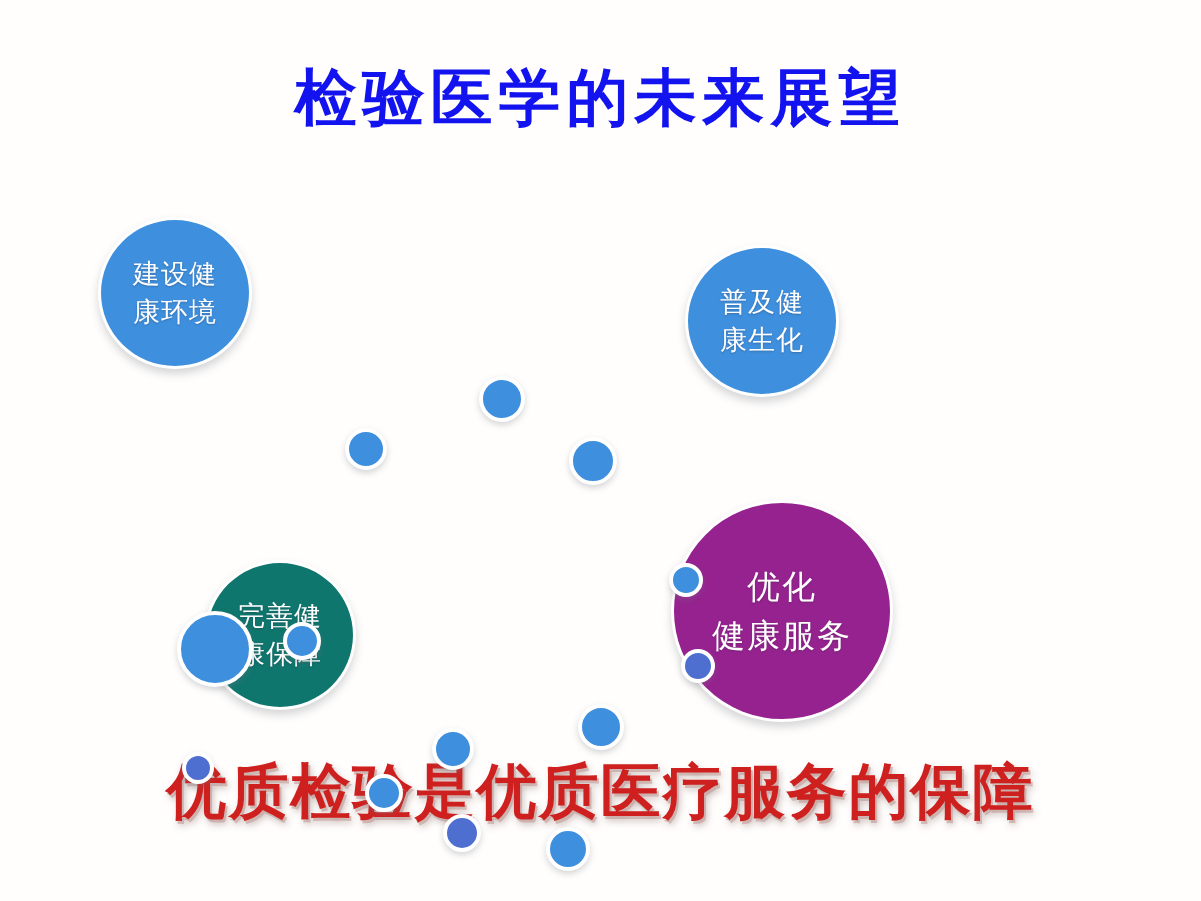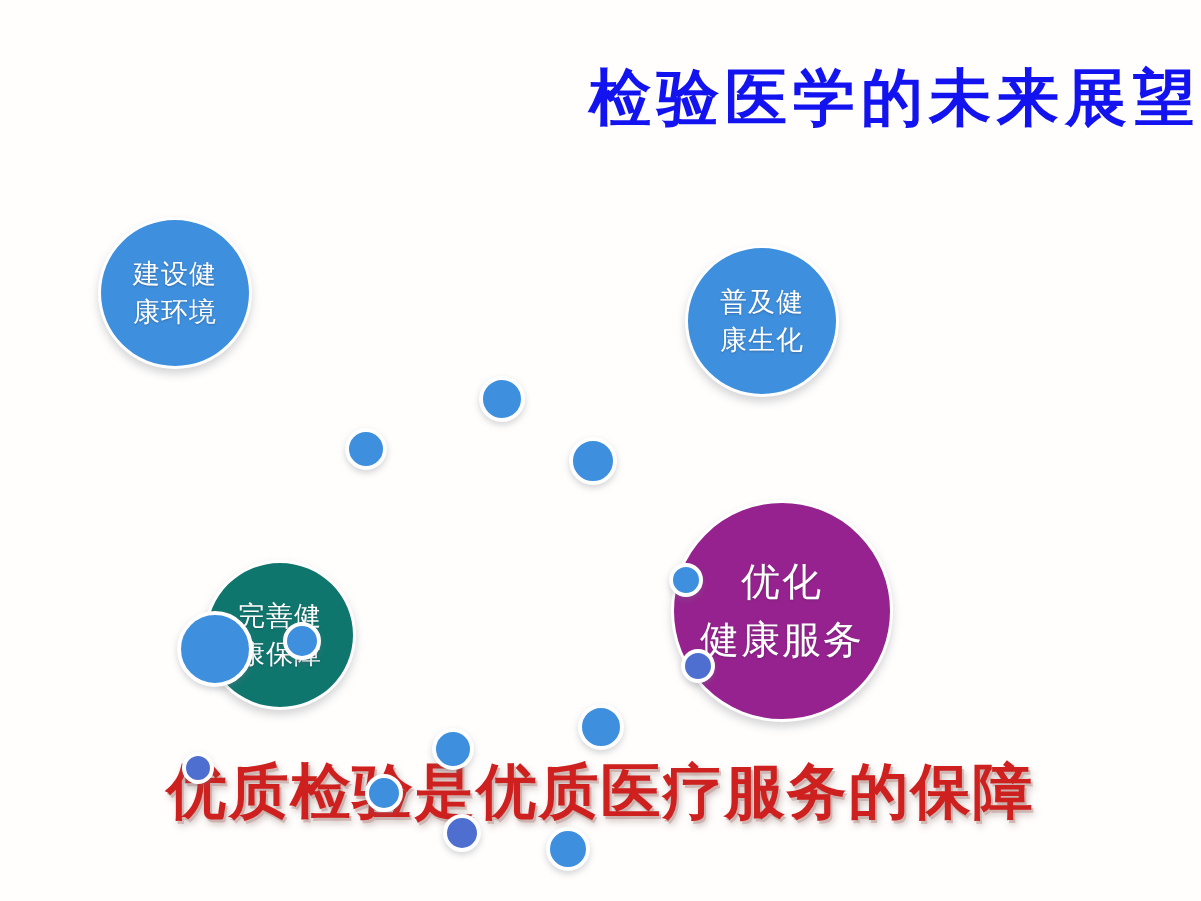--- a/index.html
+++ b/index.html
@@ -24,21 +24,21 @@
     height: 901px;
     background: #fffefd;
   }
 
   
   .slide-title {
     position: absolute;
     top: 62px;
     left: 0;
     width: 1201px;
-    text-align: right;
+    text-align: center;
     font-size: 62px;
     line-height: 1.15;
     font-weight: 700;
     color: #1313ef;
     letter-spacing: 6px;
     white-space: nowrap;
   }
 
   
   .diagram {
@@ -114,21 +114,21 @@
   
   .bubble-serv {
     left: 671px;
     top: 330px;
     width: 222px;
     height: 222px;
     background: #96228F;
     z-index: 4;
   }
   .bubble-serv .line {
-    font-size: 39px;
+    font-size: 33px;
     line-height: 1.5;
     letter-spacing: 2px;
   }
   .bubble-serv .line-2 { }
 
   
   .dot {
     position: absolute;
     border-radius: 50%;
     background: #3E8FDD;

